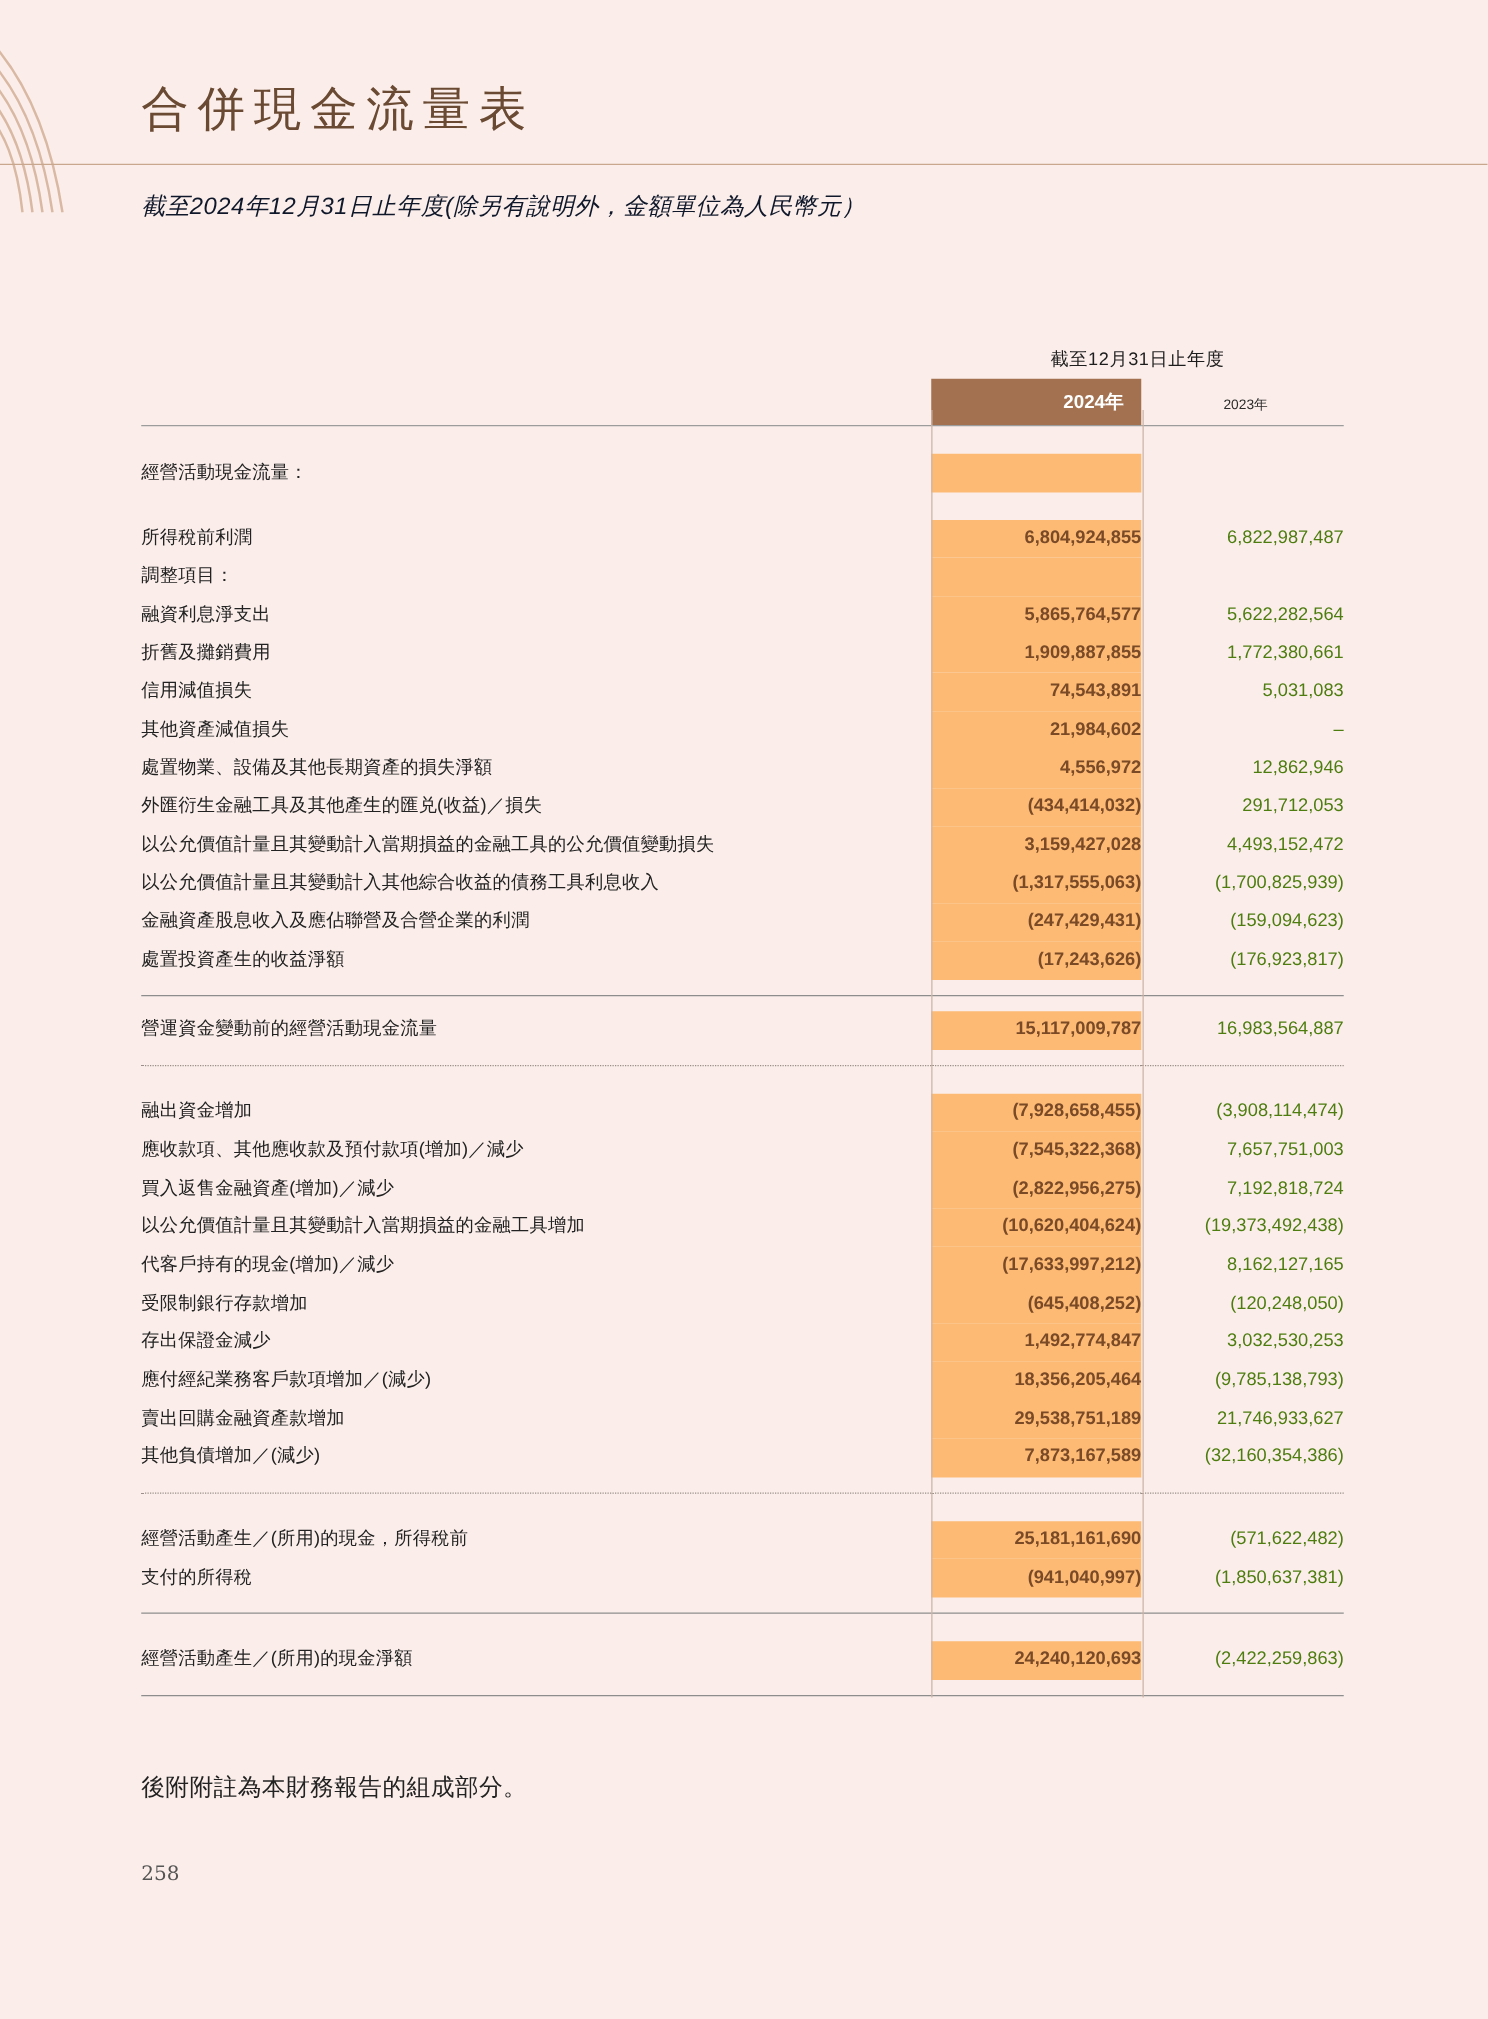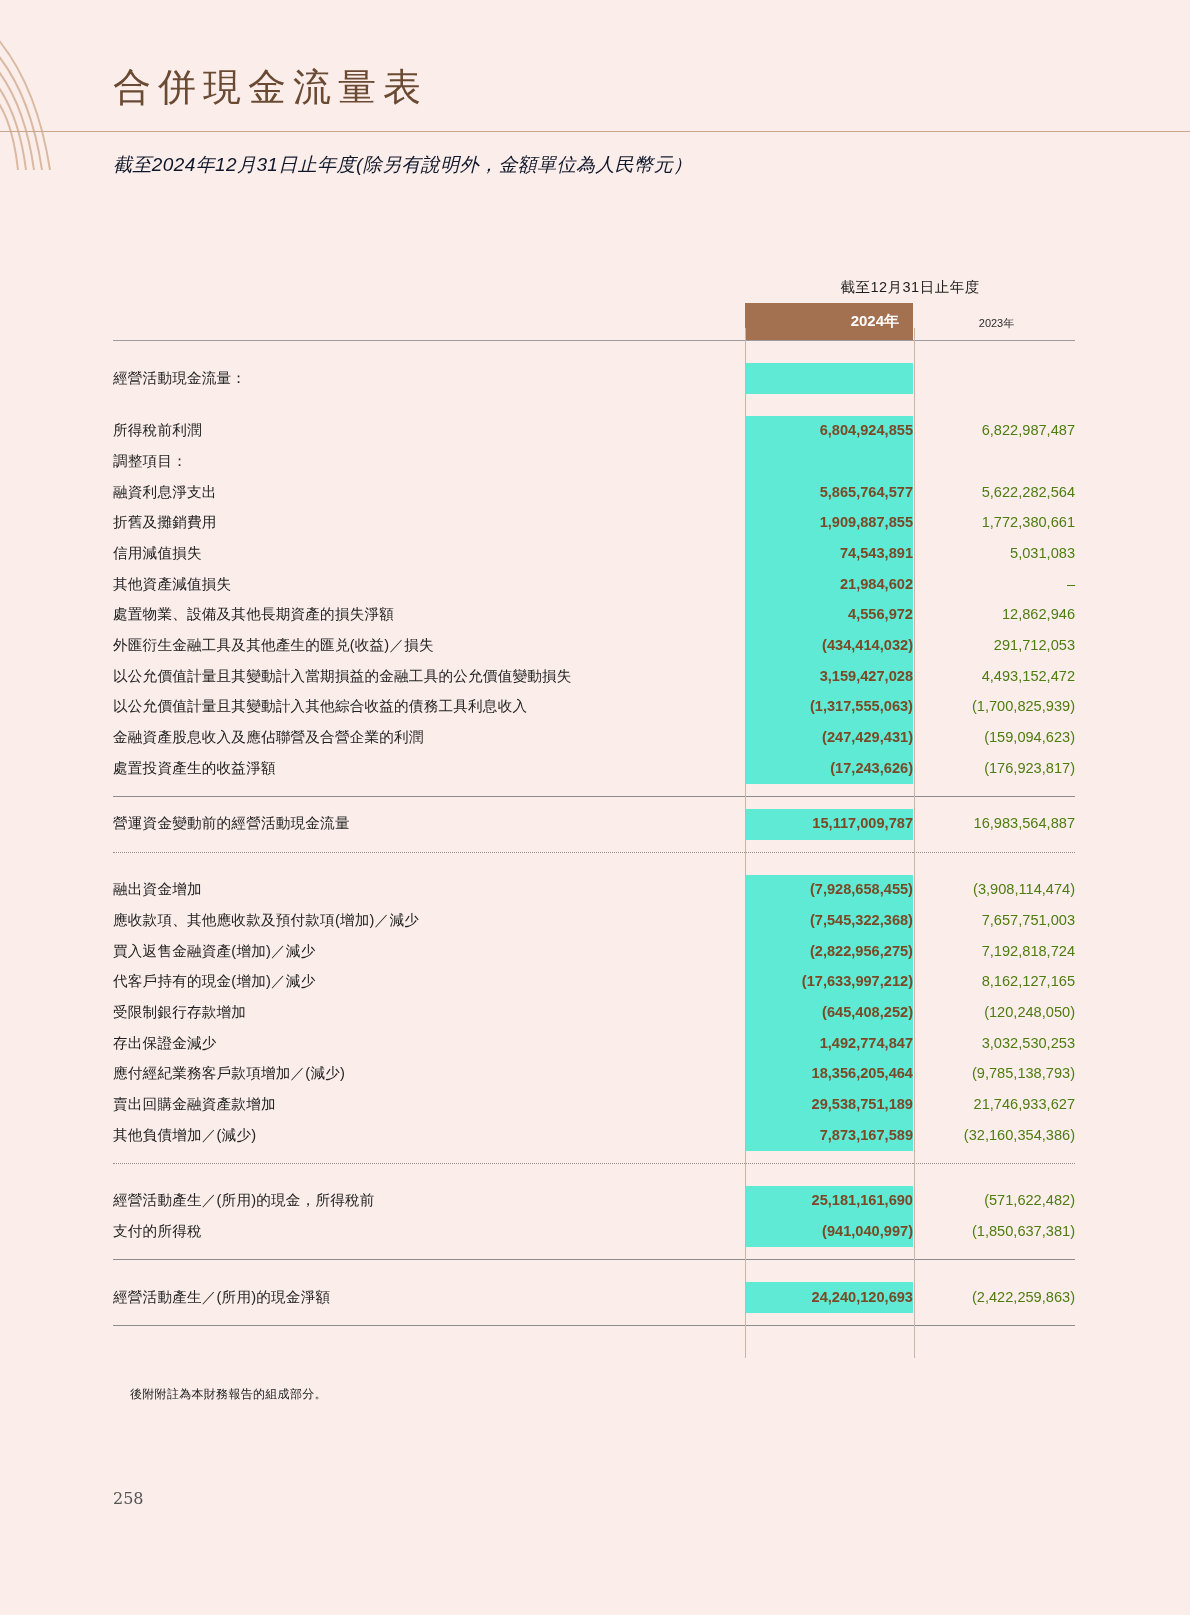--- a/index.html
+++ b/index.html
@@ -123,21 +123,21 @@
     padding-left: 12px;
     color: #222;
     white-space: nowrap;
     letter-spacing: 0.2px;
   }
   td.v1 {
     text-align: right;
     padding-right: 14px;
     font-weight: bold;
     color: #7a4a27;
-    background: #5eead4;
+    background: #fdba74;
     font-family: "Liberation Sans", sans-serif;
     white-space: nowrap;
   }
   td.v2 {
     text-align: right;
     padding-right: 6px;
     color: #4d7c0f;
     white-space: nowrap;
   }
 
@@ -162,26 +162,25 @@
     padding: 0;
   }
   tr.sep-solid td {
     border-top: 1px solid #8d8d8d;
     height: 0;
     padding: 0;
   }
 
   .footnote {
     position: absolute;
-    top: 1386px;
+    top: 1417px;
     left: 113px;
-    font-size: 12px;
+    font-size: 19px;
     color: #222;
     letter-spacing: 0.3px;
-    margin-left: 17px;
   }
   .page-number {
     position: absolute;
     top: 1489px;
     left: 113px;
     font-size: 16px;
     color: #555;
     font-family: "DejaVu Serif", serif;
   }
 </style>
@@ -334,20 +333,25 @@
         <td class="label">應收款項、其他應收款及預付款項(增加)／減少</td>
         <td class="v1">(7,545,322,368)</td>
         <td class="v2">7,657,751,003</td>
       </tr>
       <tr class="data">
         <td class="label">買入返售金融資產(增加)／減少</td>
         <td class="v1">(2,822,956,275)</td>
         <td class="v2">7,192,818,724</td>
       </tr>
       <tr class="data">
+        <td class="label">以公允價值計量且其變動計入當期損益的金融工具增加</td>
+        <td class="v1">(10,620,404,624)</td>
+        <td class="v2">(19,373,492,438)</td>
+      </tr>
+      <tr class="data">
         <td class="label">代客戶持有的現金(增加)／減少</td>
         <td class="v1">(17,633,997,212)</td>
         <td class="v2">8,162,127,165</td>
       </tr>
       <tr class="data">
         <td class="label">受限制銀行存款增加</td>
         <td class="v1">(645,408,252)</td>
         <td class="v2">(120,248,050)</td>
       </tr>
       <tr class="data">

